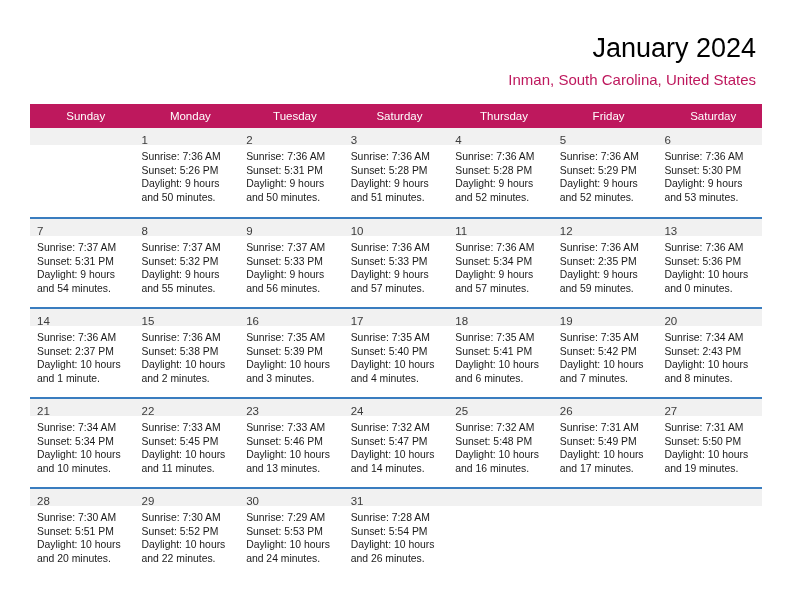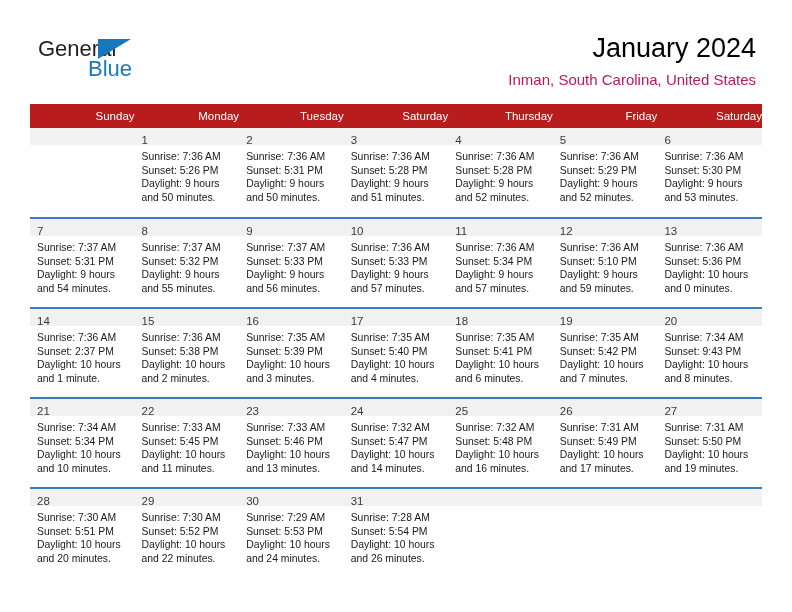--- a/index.html
+++ b/index.html
@@ -88,25 +88,25 @@
     left: 30px;
     top: 104px;
     width: 732px;
   }
   table.cal {
     border-collapse: collapse;
     width: 732px;
     table-layout: fixed;
   }
   table.cal th {
-    background: #b91c1c;
+    background: #be185d;
     color: #ffffff;
     font-size: 11.5px;
     font-weight: normal;
-    text-align: right;
+    text-align: center;
     padding: 6px 0 6px 7px;
     height: 20px;
     box-sizing: border-box;
   }
   td.daycell {
     vertical-align: top;
     padding: 0;
     height: 90px;
     border-top: 2px solid #3a7dbf;
     box-sizing: border-box;
@@ -138,25 +138,20 @@
     background: #f1f1f1;
   }
 </style>
 </head>
 <body>
 
 <div class="page">
 
   <div class="header">
 
-    <div class="logo">
-      <span class="logo-general">General</span>
-      <span class="logo-tri"></span>
-      <span class="logo-blue">Blue</span>
-    </div>
 
     <div class="title-block">
       <div class="cal-title">January 2024</div>
       <div class="cal-subtitle">Inman, South Carolina, United States</div>
     </div>
 
   </div>
 
   <div class="cal-wrap">
     <table class="cal">
@@ -275,21 +270,21 @@
                 <div class="cell-line">Sunrise: 7:36 AM</div>
                 <div class="cell-line">Sunset: 5:34 PM</div>
                 <div class="cell-line">Daylight: 9 hours</div>
                 <div class="cell-line">and 57 minutes.</div>
               </div>
             </td>
             <td class="daycell">
               <div class="daynum-band"><span class="daynum">12</span></div>
               <div class="cell-body">
                 <div class="cell-line">Sunrise: 7:36 AM</div>
-                <div class="cell-line">Sunset: 5:10 PM</div>
+                <div class="cell-line">Sunset: 2:35 PM</div>
                 <div class="cell-line">Daylight: 9 hours</div>
                 <div class="cell-line">and 59 minutes.</div>
               </div>
             </td>
             <td class="daycell">
               <div class="daynum-band"><span class="daynum">13</span></div>
               <div class="cell-body">
                 <div class="cell-line">Sunrise: 7:36 AM</div>
                 <div class="cell-line">Sunset: 5:36 PM</div>
                 <div class="cell-line">Daylight: 10 hours</div>
@@ -349,21 +344,21 @@
                 <div class="cell-line">Sunrise: 7:35 AM</div>
                 <div class="cell-line">Sunset: 5:42 PM</div>
                 <div class="cell-line">Daylight: 10 hours</div>
                 <div class="cell-line">and 7 minutes.</div>
               </div>
             </td>
             <td class="daycell">
               <div class="daynum-band"><span class="daynum">20</span></div>
               <div class="cell-body">
                 <div class="cell-line">Sunrise: 7:34 AM</div>
-                <div class="cell-line">Sunset: 9:43 PM</div>
+                <div class="cell-line">Sunset: 2:43 PM</div>
                 <div class="cell-line">Daylight: 10 hours</div>
                 <div class="cell-line">and 8 minutes.</div>
               </div>
             </td>
           </tr>
           <tr class="week">
             <td class="daycell">
               <div class="daynum-band"><span class="daynum">21</span></div>
               <div class="cell-body">
                 <div class="cell-line">Sunrise: 7:34 AM</div>

